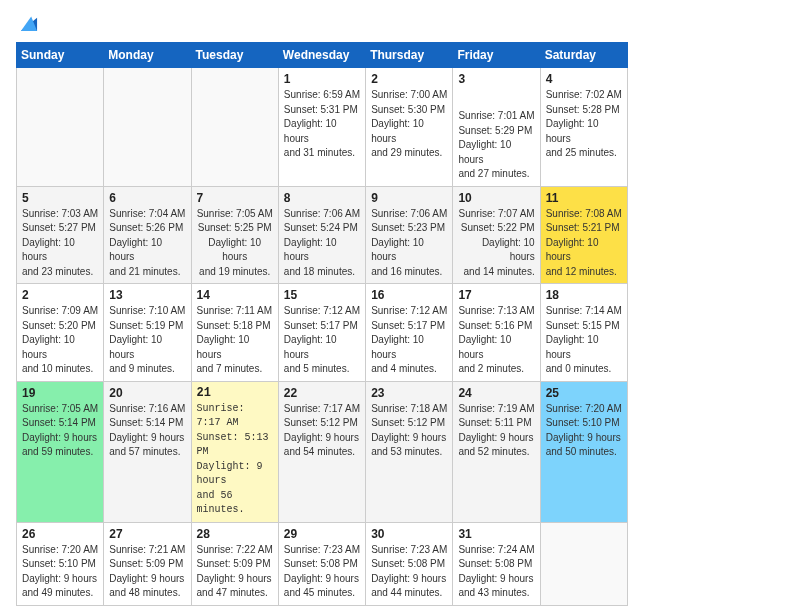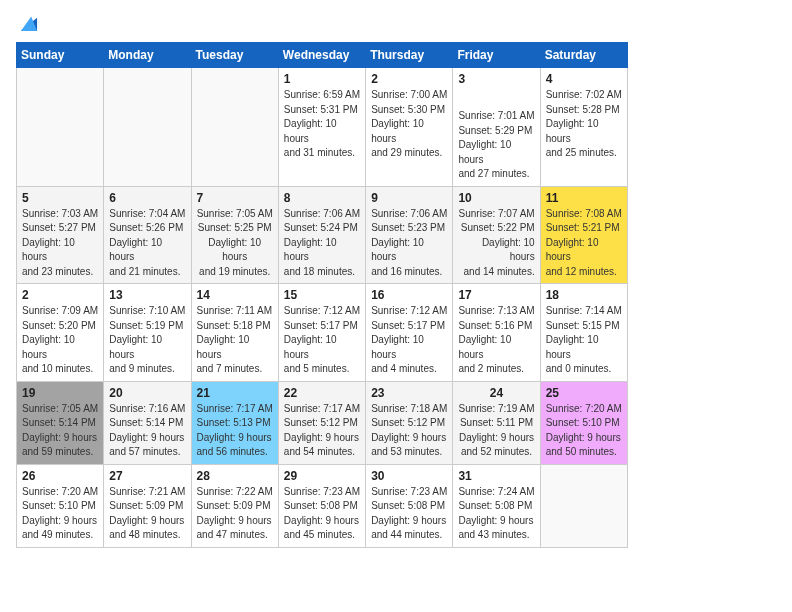--- a/index.html
+++ b/index.html
@@ -265,63 +265,63 @@
           </td>
           <td>
             <span class="day-number">18</span>
             <div class="day-info" style="white-space: pre-line;">Sunrise: 7:14 AM
 Sunset: 5:15 PM
 Daylight: 10 hours
 and 0 minutes.</div>
           </td>
         </tr>
         <tr>
-          <td style="background: #a3a3a3;">
+          <td style="background: #86efac;">
             <span class="day-number">19</span>
             <div class="day-info" style="white-space: pre-line;">Sunrise: 7:05 AM
 Sunset: 5:14 PM
 Daylight: 9 hours
 and 59 minutes.</div>
           </td>
           <td style="background: rgb(244, 244, 244);">
             <span class="day-number">20</span>
             <div class="day-info" style="white-space: pre-line;">Sunrise: 7:16 AM
 Sunset: 5:14 PM
 Daylight: 9 hours
 and 57 minutes.</div>
           </td>
-          <td style="background: #7dd3fc;">
+          <td style="background: #fef9c3; font-family: Liberation Mono, monospace;">
             <span class="day-number">21</span>
             <div class="day-info" style="white-space: pre-line;">Sunrise: 7:17 AM
 Sunset: 5:13 PM
 Daylight: 9 hours
 and 56 minutes.</div>
           </td>
           <td style="background: rgb(244, 244, 244); margin-left: 44px;">
             <span class="day-number">22</span>
             <div class="day-info" style="white-space: pre-line;">Sunrise: 7:17 AM
 Sunset: 5:12 PM
 Daylight: 9 hours
 and 54 minutes.</div>
           </td>
           <td style="background: rgb(244, 244, 244);">
             <span class="day-number">23</span>
             <div class="day-info" style="white-space: pre-line;">Sunrise: 7:18 AM
 Sunset: 5:12 PM
 Daylight: 9 hours
 and 53 minutes.</div>
           </td>
-          <td style="background: rgb(244, 244, 244); text-align: center;">
+          <td style="background: rgb(244, 244, 244);">
             <span class="day-number">24</span>
             <div class="day-info" style="white-space: pre-line;">Sunrise: 7:19 AM
 Sunset: 5:11 PM
 Daylight: 9 hours
 and 52 minutes.</div>
           </td>
-          <td style="background: #f0abfc;">
+          <td style="background: #7dd3fc;">
             <span class="day-number">25</span>
             <div class="day-info" style="white-space: pre-line;">Sunrise: 7:20 AM
 Sunset: 5:10 PM
 Daylight: 9 hours
 and 50 minutes.</div>
           </td>
         </tr>
         <tr>
           <td>
             <span class="day-number">26</span>

